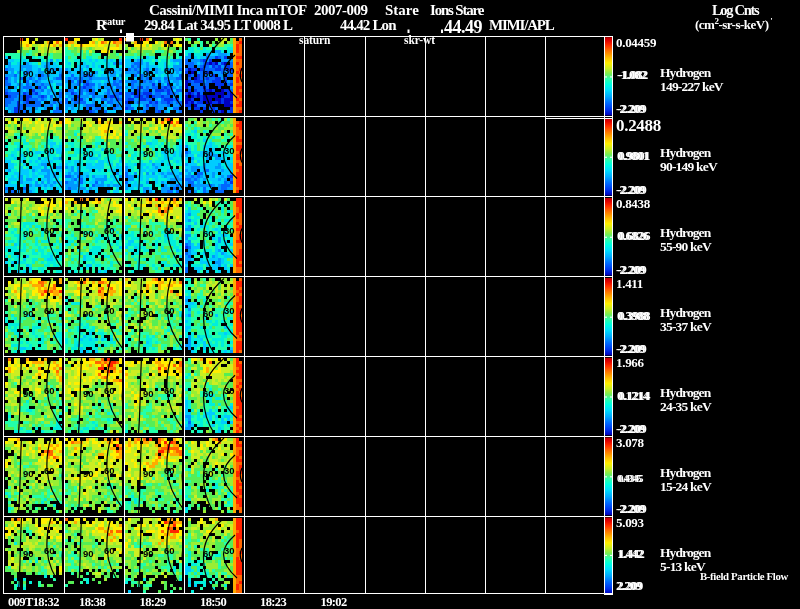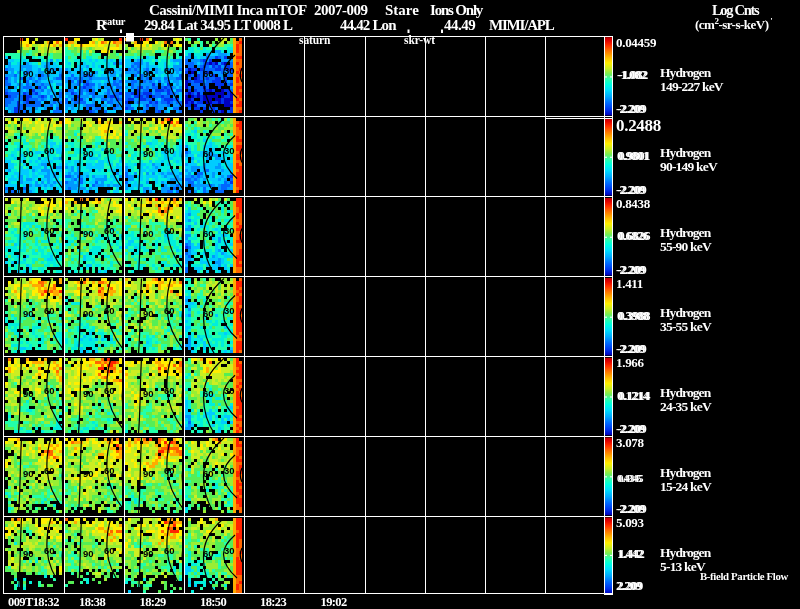--- a/index.html
+++ b/index.html
@@ -140,26 +140,26 @@
     <rect x="604" y="594" width="9" height="1" fill="#fff" shape-rendering="crispEdges"></rect>
     <rect x="545" y="118" width="67" height="1" fill="#fff" shape-rendering="crispEdges"></rect>
     <rect x="126" y="33" width="8" height="8.5" fill="#fff"></rect>
     <rect x="120" y="29.5" width="2" height="3.5" fill="#fff"></rect>
     <rect x="407.5" y="29.5" width="2" height="3.5" fill="#fff"></rect>
     <rect x="441" y="29.5" width="2" height="3.5" fill="#fff"></rect>
   </svg>
 <div class="t" style="left:149px;top:2.5px;font-size:15px;letter-spacing:-0.55px">Cassini/MIMI Inca mTOF</div>
 <div class="t" style="left:314px;top:2.5px;font-size:15px;letter-spacing:-0.5px">2007-009</div>
 <div class="t" style="left:385px;top:2.5px;font-size:15px;letter-spacing:0px">Stare</div>
-<div class="t" style="left:430px;top:2.5px;font-size:15px;letter-spacing:-1.2px">Ions Only</div>
+<div class="t" style="left:430px;top:2.5px;font-size:15px;letter-spacing:-1.2px">Ions Stare</div>
 <div class="t" style="left:712px;top:2.5px;font-size:14.5px;letter-spacing:-1.3px">Log Cnts</div>
 <div class="t" style="left:96px;top:18px;font-size:15px;">R</div>
 <div class="t" style="left:144px;top:18px;font-size:15px;letter-spacing:-0.75px">29.84 Lat 34.95 LT 0008 L</div>
 <div class="t" style="left:340px;top:18px;font-size:15px;letter-spacing:-0.85px">44.42 Lon</div>
-<div class="t" style="left:444px;top:18px;font-size:15px;letter-spacing:-0.5px">44.49</div>
+<div class="t" style="left:444px;top:18px;font-size:18px;letter-spacing:-0.5px">44.49</div>
 <div class="t" style="left:489px;top:18px;font-size:15px;letter-spacing:-1.2px">MIMI/APL</div>
 <div class="t" style="left:695px;top:18px;font-size:13px;letter-spacing:-0.5px">(cm<sup style="font-size:9px">2</sup>-sr-s-keV)<sup style="font-size:9px">&nbsp;'</sup></div>
 <div class="t" style="left:103px;top:16px;font-size:10.5px;letter-spacing:-0.2px">satur</div>
 <div class="t" style="left:299px;top:33.5px;font-size:11.5px;letter-spacing:-0.1px">saturn</div>
 <div class="t" style="left:404px;top:33.5px;font-size:11.5px;letter-spacing:-0.1px">skr-wt</div>
 <div class="t" style="left:616px;top:36px;font-size:13px;letter-spacing:-0.3px">0.04459</div>
 <div class="t" style="left:617px;top:69.45px;font-size:12.5px;letter-spacing:-0.5px;text-shadow:1.5px 0 #fff">-1.082</div>
 <div class="t" style="left:616px;top:103.4px;font-size:12.5px;letter-spacing:-0.6px;text-shadow:1.5px 0 #fff">-2.209</div>
 <div class="t" style="left:616px;top:116.5px;font-size:17px;letter-spacing:-0.3px">0.2488</div>
 <div class="t" style="left:617px;top:149.75px;font-size:12.5px;letter-spacing:-0.5px;text-shadow:1.5px 0 #fff">0.9801</div>
@@ -179,21 +179,21 @@
 <div class="t" style="left:616px;top:516.0px;font-size:13px;letter-spacing:-0.3px">5.093</div>
 <div class="t" style="left:617px;top:547.9px;font-size:12.5px;letter-spacing:-0.5px;text-shadow:1.5px 0 #fff">1.442</div>
 <div class="t" style="left:616px;top:580.3px;font-size:12.5px;letter-spacing:-0.6px;text-shadow:1.5px 0 #fff">2.209</div>
 <div class="t" style="left:660px;top:65.5px;font-size:13.5px;letter-spacing:-0.9px">Hydrogen</div>
 <div class="t" style="left:660px;top:79.5px;font-size:13.5px;letter-spacing:-0.8px">149-227 keV</div>
 <div class="t" style="left:660px;top:146.0px;font-size:13.5px;letter-spacing:-0.9px">Hydrogen</div>
 <div class="t" style="left:660px;top:160.0px;font-size:13.5px;letter-spacing:-0.8px">90-149 keV</div>
 <div class="t" style="left:660px;top:226.0px;font-size:13.5px;letter-spacing:-0.9px">Hydrogen</div>
 <div class="t" style="left:660px;top:240.0px;font-size:13.5px;letter-spacing:-0.8px">55-90 keV</div>
 <div class="t" style="left:660px;top:306.0px;font-size:13.5px;letter-spacing:-0.9px">Hydrogen</div>
-<div class="t" style="left:660px;top:320.0px;font-size:13.5px;letter-spacing:-0.8px">35-55 keV</div>
+<div class="t" style="left:660px;top:320.0px;font-size:13.5px;letter-spacing:-0.8px">35-37 keV</div>
 <div class="t" style="left:660px;top:385.8px;font-size:13.5px;letter-spacing:-0.9px">Hydrogen</div>
 <div class="t" style="left:660px;top:399.8px;font-size:13.5px;letter-spacing:-0.8px">24-35 keV</div>
 <div class="t" style="left:660px;top:465.5px;font-size:13.5px;letter-spacing:-0.9px">Hydrogen</div>
 <div class="t" style="left:660px;top:479.5px;font-size:13.5px;letter-spacing:-0.8px">15-24 keV</div>
 <div class="t" style="left:660px;top:545.5px;font-size:13.5px;letter-spacing:-0.9px">Hydrogen</div>
 <div class="t" style="left:660px;top:559.5px;font-size:13.5px;letter-spacing:-0.8px">5-13 keV</div>
 <div class="t" style="left:700px;top:570.5px;font-size:10.8px;letter-spacing:-0.35px">B-field Particle Flow</div>
 <div class="t" style="left:8px;top:595.5px;font-size:12.5px;letter-spacing:-0.6px">009T18:32</div>
 <div class="t" style="left:79px;top:595.5px;font-size:12.5px;letter-spacing:-0.6px">18:38</div>
 <div class="t" style="left:139.5px;top:595.5px;font-size:12.5px;letter-spacing:-0.6px">18:29</div>

